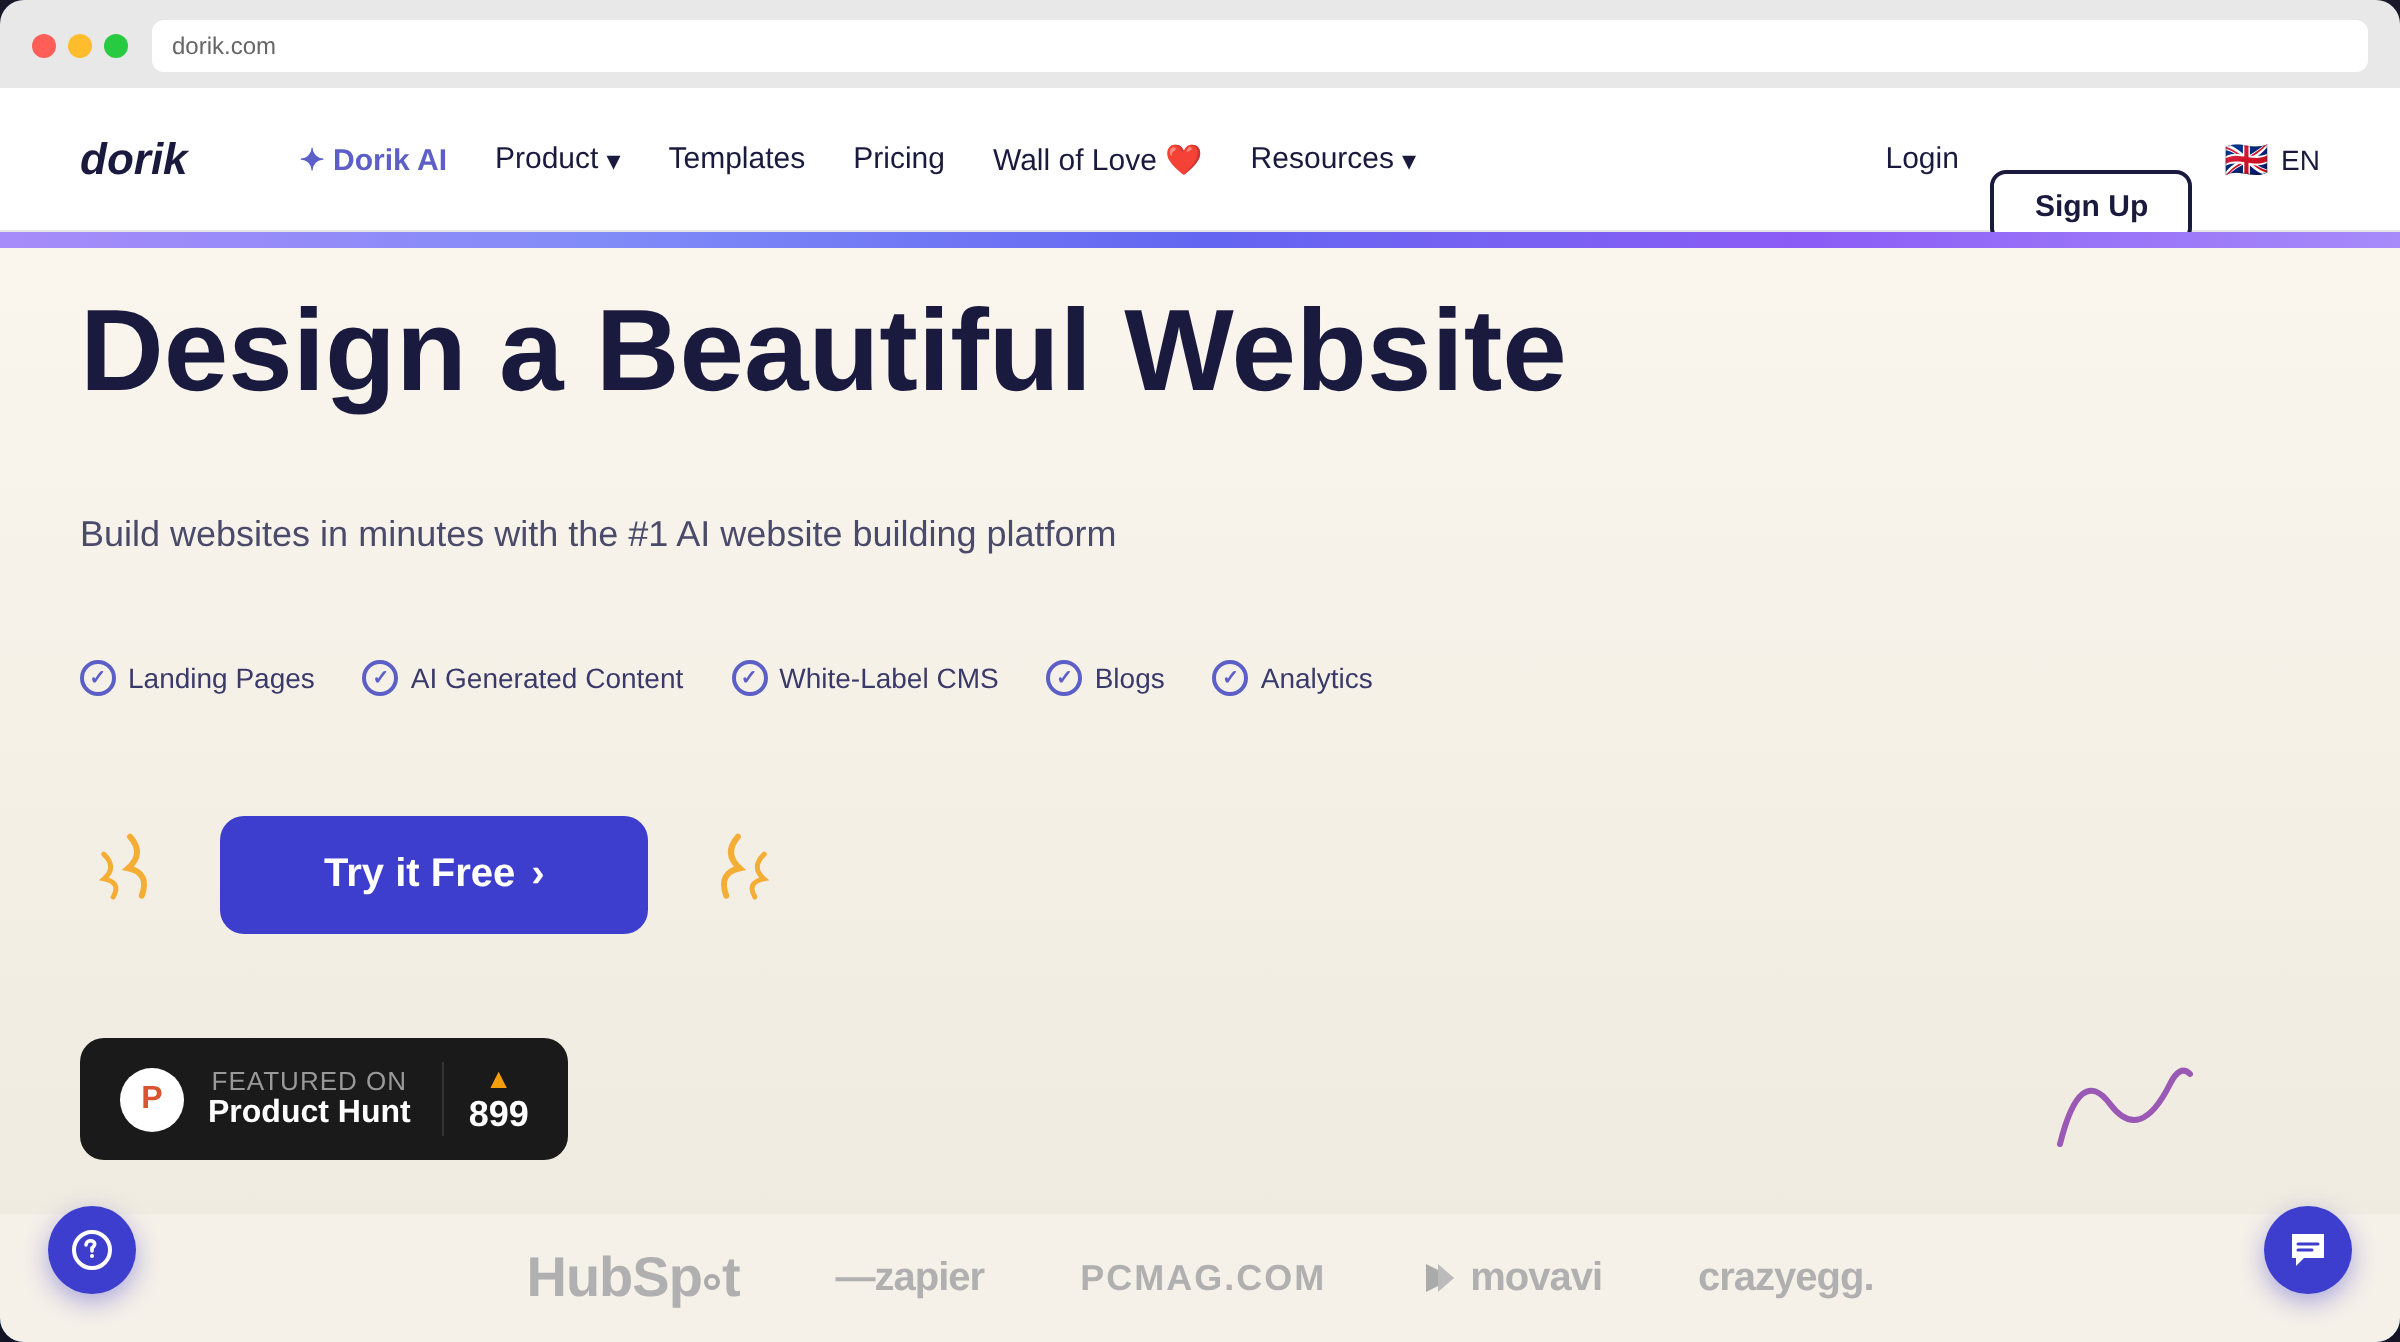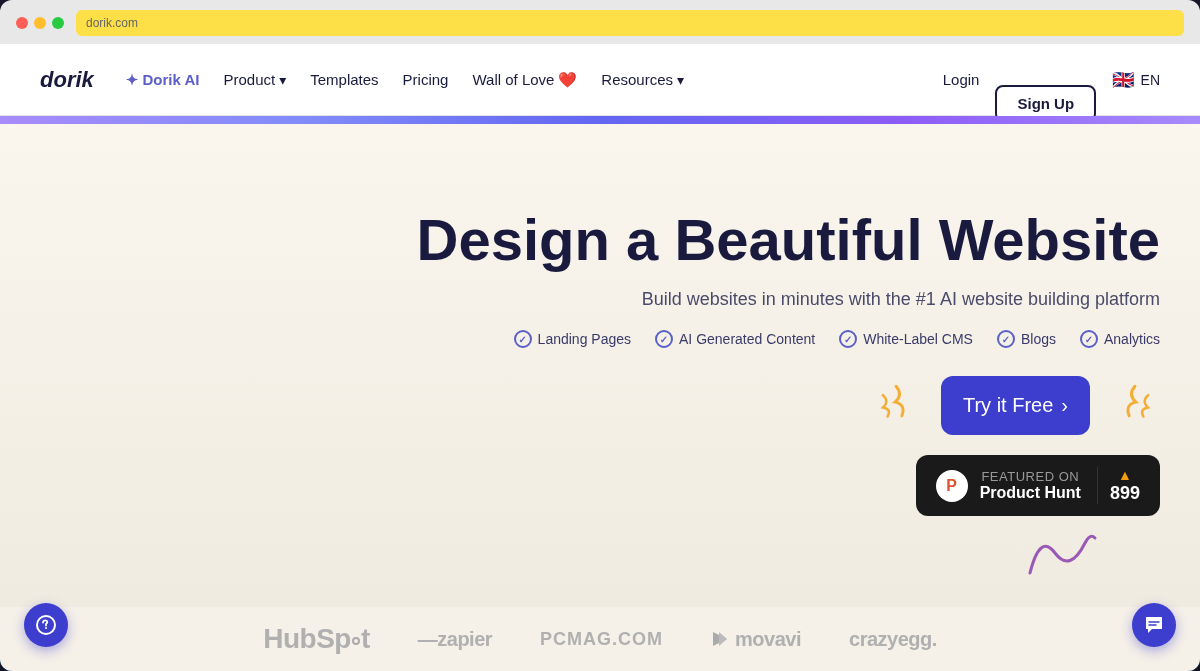--- a/index.html
+++ b/index.html
@@ -41,21 +41,21 @@
       height: 12px;
       border-radius: 50%;
     }
 
     .tl-red { background: #ff5f57; }
     .tl-yellow { background: #ffbd2e; }
     .tl-green { background: #28ca41; }
 
     .address-bar {
       flex: 1;
-      background: #fde047;
+      background: #ffffff;
       border-radius: 6px;
       height: 26px;
       display: flex;
       align-items: center;
       padding: 0 10px;
       font-size: 12px;
       color: #666;
     }
 
     .page-content {
@@ -109,20 +109,21 @@
       cursor: pointer;
       display: flex;
       align-items: center;
       gap: 4px;
       font-weight: 500;
     }
 
     .nav-link.ai-link {
       color: #5b5fc7;
       font-weight: 600;
+      margin-left: 24px;
     }
 
     .nav-right {
       display: flex;
       align-items: center;
       gap: 16px;
     }
 
     .login-btn {
       font-size: 15px;
@@ -155,26 +156,27 @@
 
     .flag {
       font-size: 18px;
     }
 
     
     .hero {
       flex: 1;
       display: flex;
       flex-direction: column;
-      align-items: flex-end;
+      align-items: flex-start;
       justify-content: center;
       padding: 20px 40px;
       text-align: center;
       position: relative;
       background: linear-gradient(180deg, #faf6ee 0%, #f0ebe0 100%);
+      gap: 32px;
     }
 
     
     .hero::before {
       content: '';
       position: absolute;
       top: 0;
       left: 0;
       right: 0;
       height: 8px;
@@ -248,23 +250,23 @@
 
     .spark-right {
       transform: rotate(15deg);
     }
 
     .try-free-btn {
       background: #3d3dce;
       color: white;
       border: none;
       border-radius: 12px;
-      padding: 18px 22px;
+      padding: 18px 52px;
       font-size: 20px;
-      font-weight: 400;
+      font-weight: 700;
       cursor: pointer;
       display: flex;
       align-items: center;
       gap: 8px;
     }
 
     .product-hunt-badge {
       background: #1a1a1a;
       color: white;
       border-radius: 12px;

